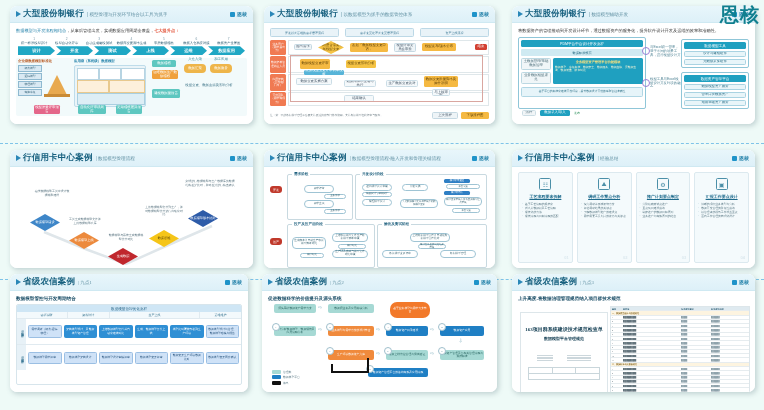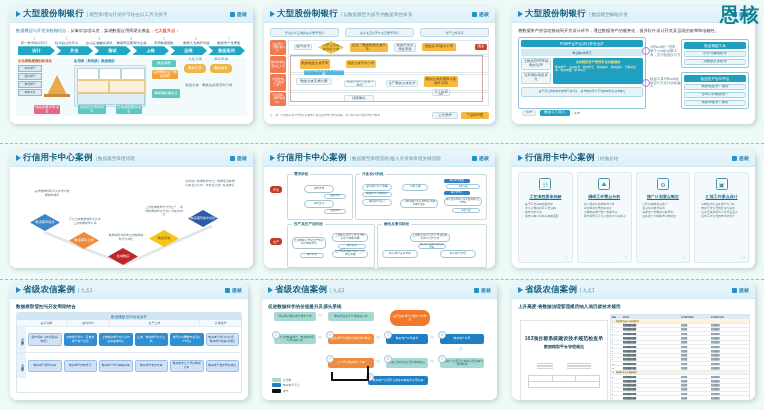--- a/index.html
+++ b/index.html
@@ -4,21 +4,21 @@
 <style>
   html,body{margin:0;padding:0;}
   body{
     width:764px;height:410px;overflow:hidden;
     background:#eefaf7;
     font-family:"Liberation Sans","DejaVu Sans",sans-serif;
     position:relative;
   }
   .deck{position:absolute;inset:0;}
   .row{position:absolute;left:0;width:764px;height:124px;}
-  .row1{top:6px;} .row2{top:150px;} .row3{top:282px;}
+  .row1{top:6px;} .row2{top:150px;} .row3{top:274px;font-family:Liberation Serif, serif;}
   .sep{position:absolute;left:0;width:764px;height:0;border-top:1.5px dashed #7fc4e8;}
   .sep1{top:143px;} .sep2{top:279px;}
 
   
   .card{
     position:absolute;top:0;height:118px;
     background:#ffffff;
     border-radius:7px;
     box-shadow:1.5px 2px 5px rgba(90,120,130,.30);
     overflow:hidden;

